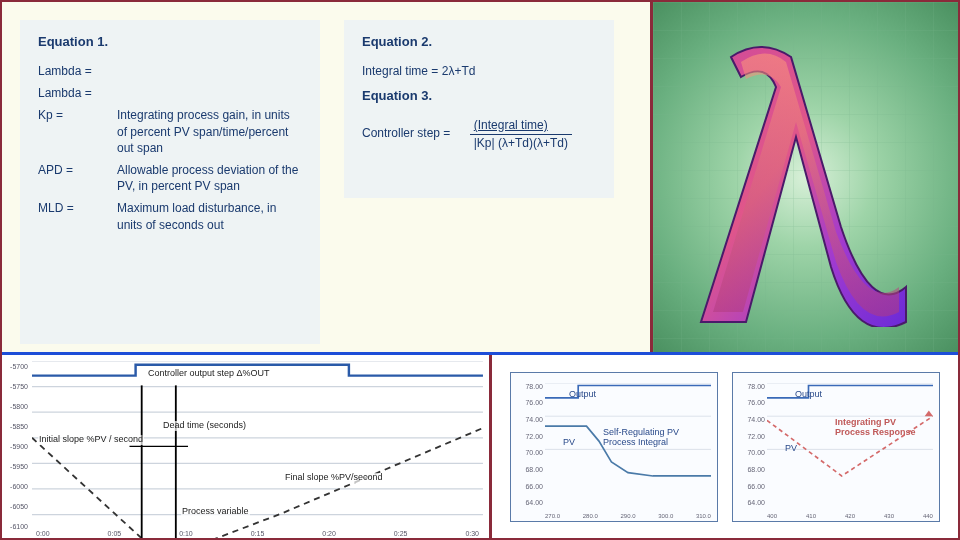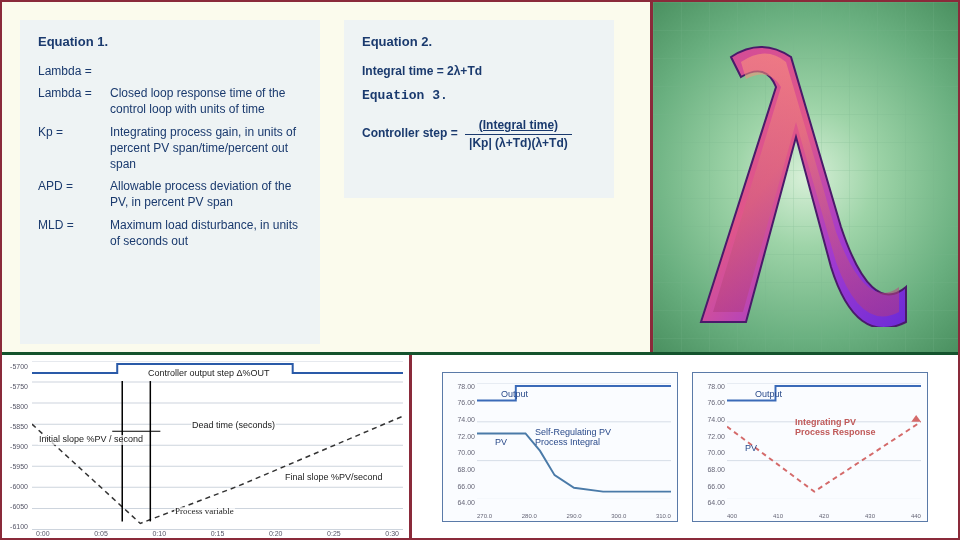--- a/index.html
+++ b/index.html
@@ -10,41 +10,41 @@
     border: 2px solid #8a2a3a;
     font-family: Arial, sans-serif;
     font-size: 12px;
     color: #1a3a6e;
     overflow: hidden;
     position: relative;
   }
   .top-row {
     display: flex;
     height: 353px;
-    border-bottom: 3px solid #14532d;
+    border-bottom: 3px solid #1d4ed8;
   }
   .eq-area {
     flex: 1;
     padding: 18px 8px 8px 18px;
     display: flex;
     gap: 24px;
   }
   .eq-box {
     background: #eef3f4;
     padding: 14px 18px;
   }
   .eq-box.eq1 { width: 300px; }
   .eq-box.eq23 { width: 270px; height: 178px; }
   .eq-title { font-weight: bold; margin-bottom: 14px; font-size: 13px; }
-  .eq-title.sub { margin-top: 0; font-family: Liberation Mono, monospace; }
-  .def-row { display: flex; margin-bottom: 6px; line-height: 1.35; }
+  .eq-title.sub { margin-top: 0; }
+  .def-row { display: flex; margin-bottom: 6px; line-height: 1.35; gap: 7px; }
   .def-term { width: 72px; flex-shrink: 0; }
   .def-val { flex: 1; }
-  .eq-line { margin-bottom: 8px; line-height: 1.4; font-weight: bold; }
-  .frac-wrap { display: inline-block; vertical-align: middle; text-align: center; margin-left: 4px; }
+  .eq-line { margin-bottom: 8px; line-height: 1.4; }
+  .frac-wrap { display: inline-block; vertical-align: middle; text-align: left; margin-left: 16px; }
   .frac-top { border-bottom: 1px solid #1a3a6e; padding: 0 4px; text-decoration: underline; }
   .frac-bot { padding: 0 4px; }
   .lambda-panel {
     width: 308px;
     border-left: 3px solid #8a2a3a;
     background: radial-gradient(circle at 50% 50%, #d8f0d8 0%, #9ed4a8 30%, #6ab080 70%, #4a9060 100%);
     position: relative;
     overflow: hidden;
   }
   .lambda-svg {
@@ -57,32 +57,32 @@
       linear-gradient(rgba(120,180,140,.4) 1px, transparent 1px),
       linear-gradient(90deg, rgba(120,180,140,.4) 1px, transparent 1px);
     background-size: 28px 28px;
     opacity: .5;
   }
   .bottom-row {
     display: flex;
     height: 183px;
   }
   .chart-left {
-    width: 410px;
+    width: 490px;
     border-right: 3px solid #8a2a3a;
     background: #fff;
     position: relative;
   }
   .chart-right {
     flex: 1;
     background: #fff;
     display: flex;
     align-items: center;
     gap: 14px;
-    padding: 8px 30px;
+    padding: 8px 18px;
   }
   .mini-chart {
     flex: 1;
     height: 150px;
     border: 1px solid #5a7aa8;
     background: #fafcff;
     position: relative;
     font-size: 9px;
     color: #336;
   }
@@ -134,21 +134,20 @@
 <div class="top-row">
   <div class="eq-area">
 
     <div class="eq-box eq1">
       <div class="eq-title">Equation 1.</div>
       <div class="def-row">
         <div class="def-term">Lambda =</div>
       </div>
       <div class="def-row">
         <div class="def-term">Lambda =</div>
-        <div class="def-val">Closed loop response time of the control loop with units of time</div>
       </div>
       <div class="def-row">
         <div class="def-term">Kp =</div>
         <div class="def-val">Integrating process gain, in units of percent PV span/time/percent out span</div>
       </div>
       <div class="def-row">
         <div class="def-term">APD =</div>
         <div class="def-val">Allowable process deviation of the PV, in percent PV span</div>
       </div>
       <div class="def-row">
@@ -223,26 +222,26 @@
       <polyline points="0,12 85,12 85,3 260,3 260,12 370,12" fill="none" stroke="#2a5aa8" stroke-width="2"></polyline>
 
       <polyline points="0,63 108,162 205,125 370,55" fill="none" stroke="#333" stroke-width="1.5" stroke-dasharray="5 4"></polyline>
 
       <line x1="90" y1="20" x2="90" y2="160" stroke="#000" stroke-width="1.5"></line>
       <line x1="118" y1="20" x2="118" y2="160" stroke="#000" stroke-width="1.5"></line>
       <line x1="80" y1="70" x2="128" y2="70" stroke="#000" stroke-width="1" marker-end="url(#ar)"></line>
     </svg>
     <div class="annot" style="left:145px; top:14px;">Controller output step
 Δ%OUT</div>
-    <div class="annot" style="left:160px; top:66px;margin-left:29px;">Dead time (seconds)</div>
+    <div class="annot" style="left:160px; top:66px;">Dead time (seconds)</div>
     <div class="annot" style="left:36px; top:80px;">Initial slope
 %PV / second</div>
     <div class="annot" style="left:282px; top:118px;">Final slope
 %PV/second</div>
-    <div class="annot" style="left:172px; top:152px;font-family:Liberation Serif, serif;">Process variable</div>
+    <div class="annot" style="left:179px; top:152px;">Process variable</div>
     <div class="left-x-ticks">
       <span>0:00</span>
       <span>0:05</span>
       <span>0:10</span>
       <span>0:15</span>
       <span>0:20</span>
       <span>0:25</span>
       <span>0:30</span>
     </div>
   </div>

